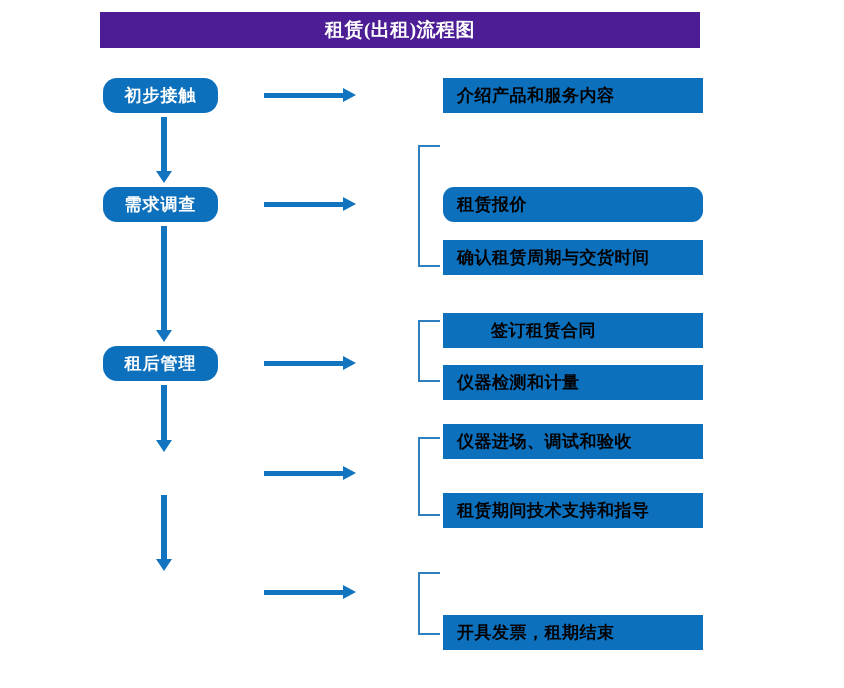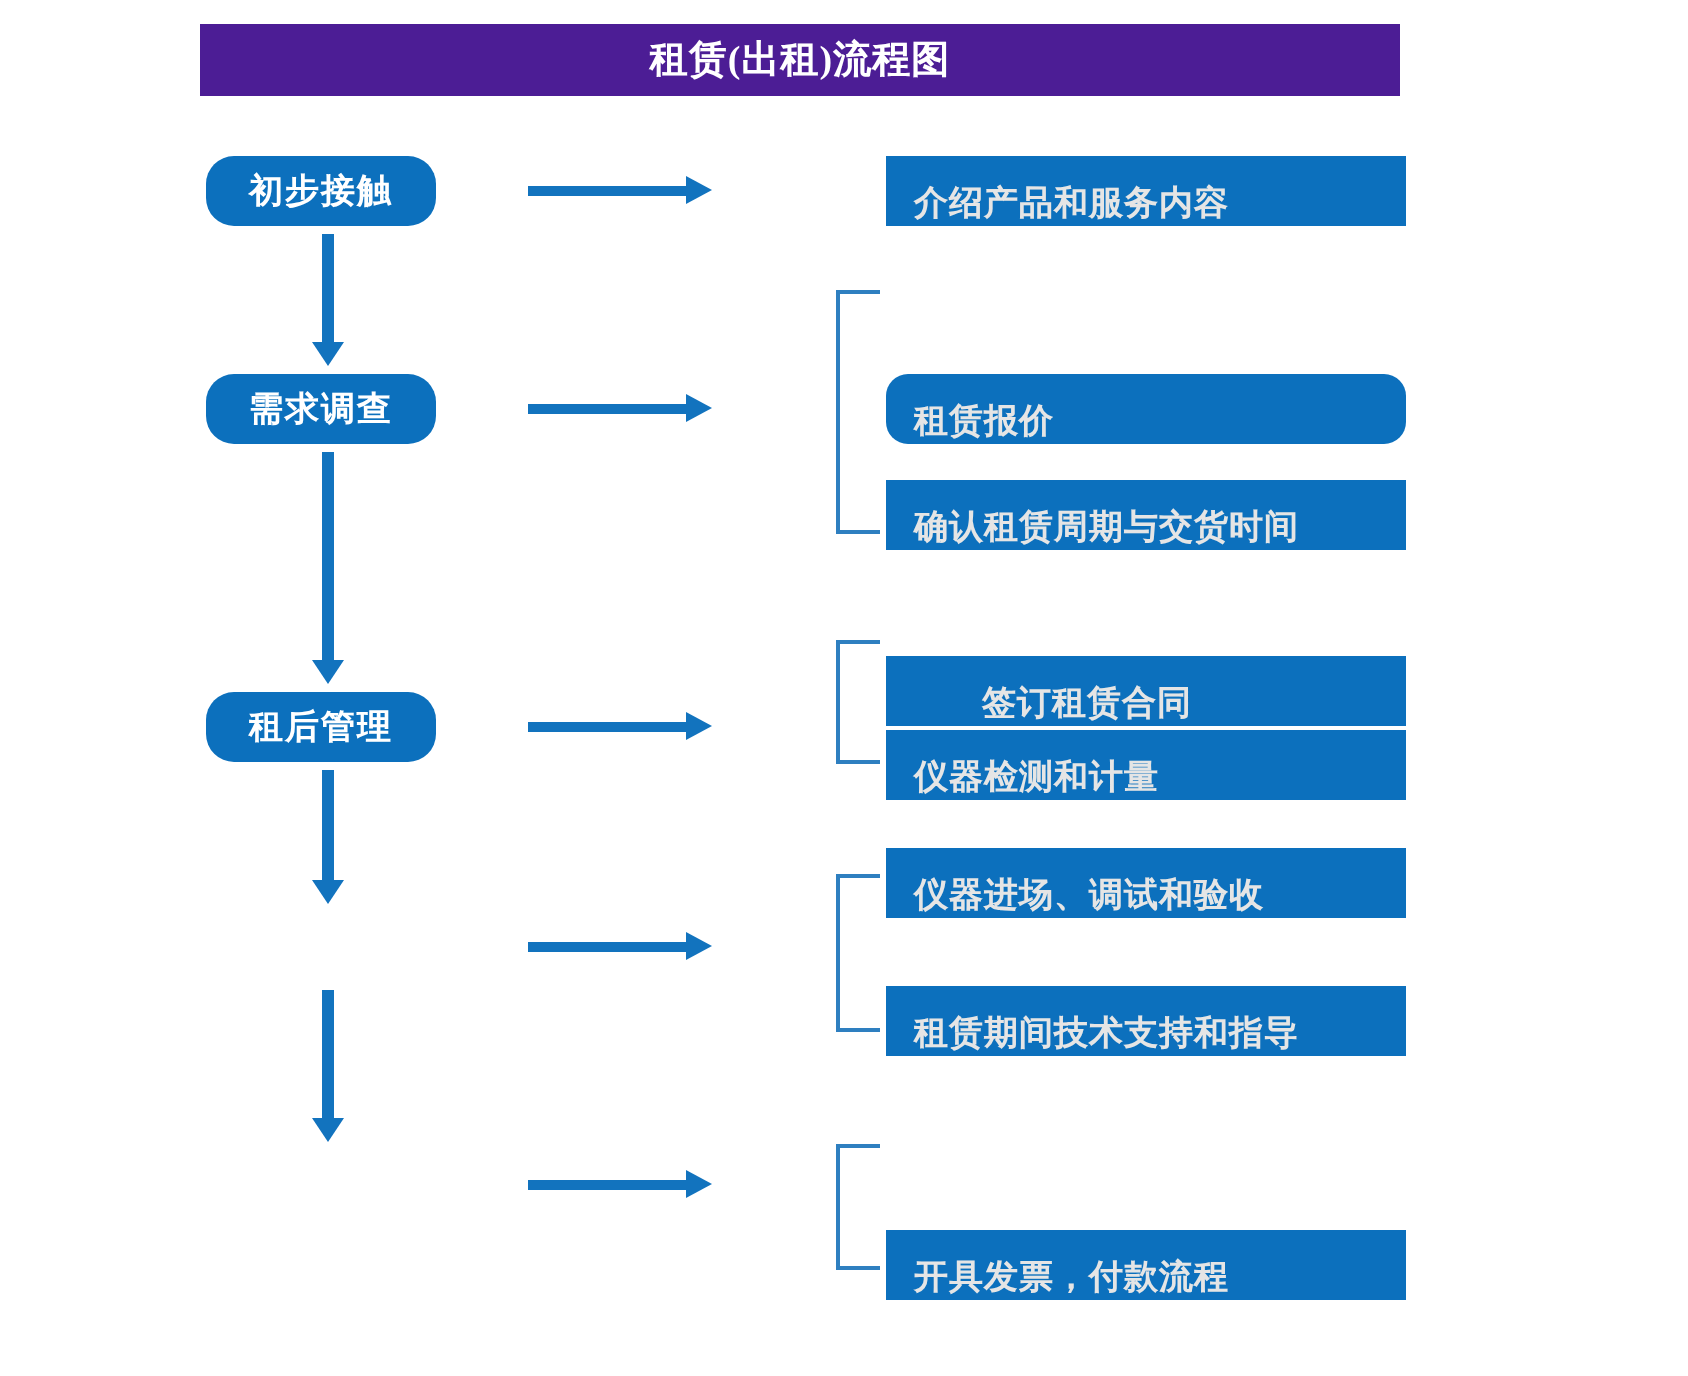--- a/index.html
+++ b/index.html
@@ -49,23 +49,23 @@
     letter-spacing: 1px;
     border-radius: 14px;
   }
   
   .detail-box {
     position: absolute;
     left: 443px;
     width: 260px;
     height: 35px;
     background: #0C70BD;
-    color: #e5e5e5;
+    color: #000000;
     display: flex;
-    align-items: flex-end;
+    align-items: center;
     font-size: 17px;
     font-weight: bold;
     padding-left: 14px;
     box-sizing: border-box;
     letter-spacing: 0.5px;
     white-space: nowrap;
     font-family: Liberation Mono, monospace;
   }
   
   .h-arrow {
@@ -205,34 +205,34 @@
 
 
   <div class="detail-box" style="top:187px;border-radius:11px;">
     <span>租赁报价</span>
   </div>
 
   <div class="detail-box" style="top:240px;">
     <span>确认租赁周期与交货时间</span>
   </div>
 
-  <div class="detail-box" style="top:328px;padding-left:48px;">
+  <div class="detail-box" style="top:313px;padding-left:48px;">
     <span>签订租赁合同</span>
   </div>
 
   <div class="detail-box" style="top:365px;">
     <span>仪器检测和计量</span>
   </div>
 
   <div class="detail-box" style="top:424px;">
     <span>仪器进场、调试和验收</span>
   </div>
 
   <div class="detail-box" style="top:493px;">
     <span>租赁期间技术支持和指导</span>
   </div>
 
 
   <div class="detail-box" style="top:615px;">
-    <span>开具发票，付款流程</span>
+    <span>开具发票，租期结束</span>
   </div>
 
 </div>
 
 </body></html>

